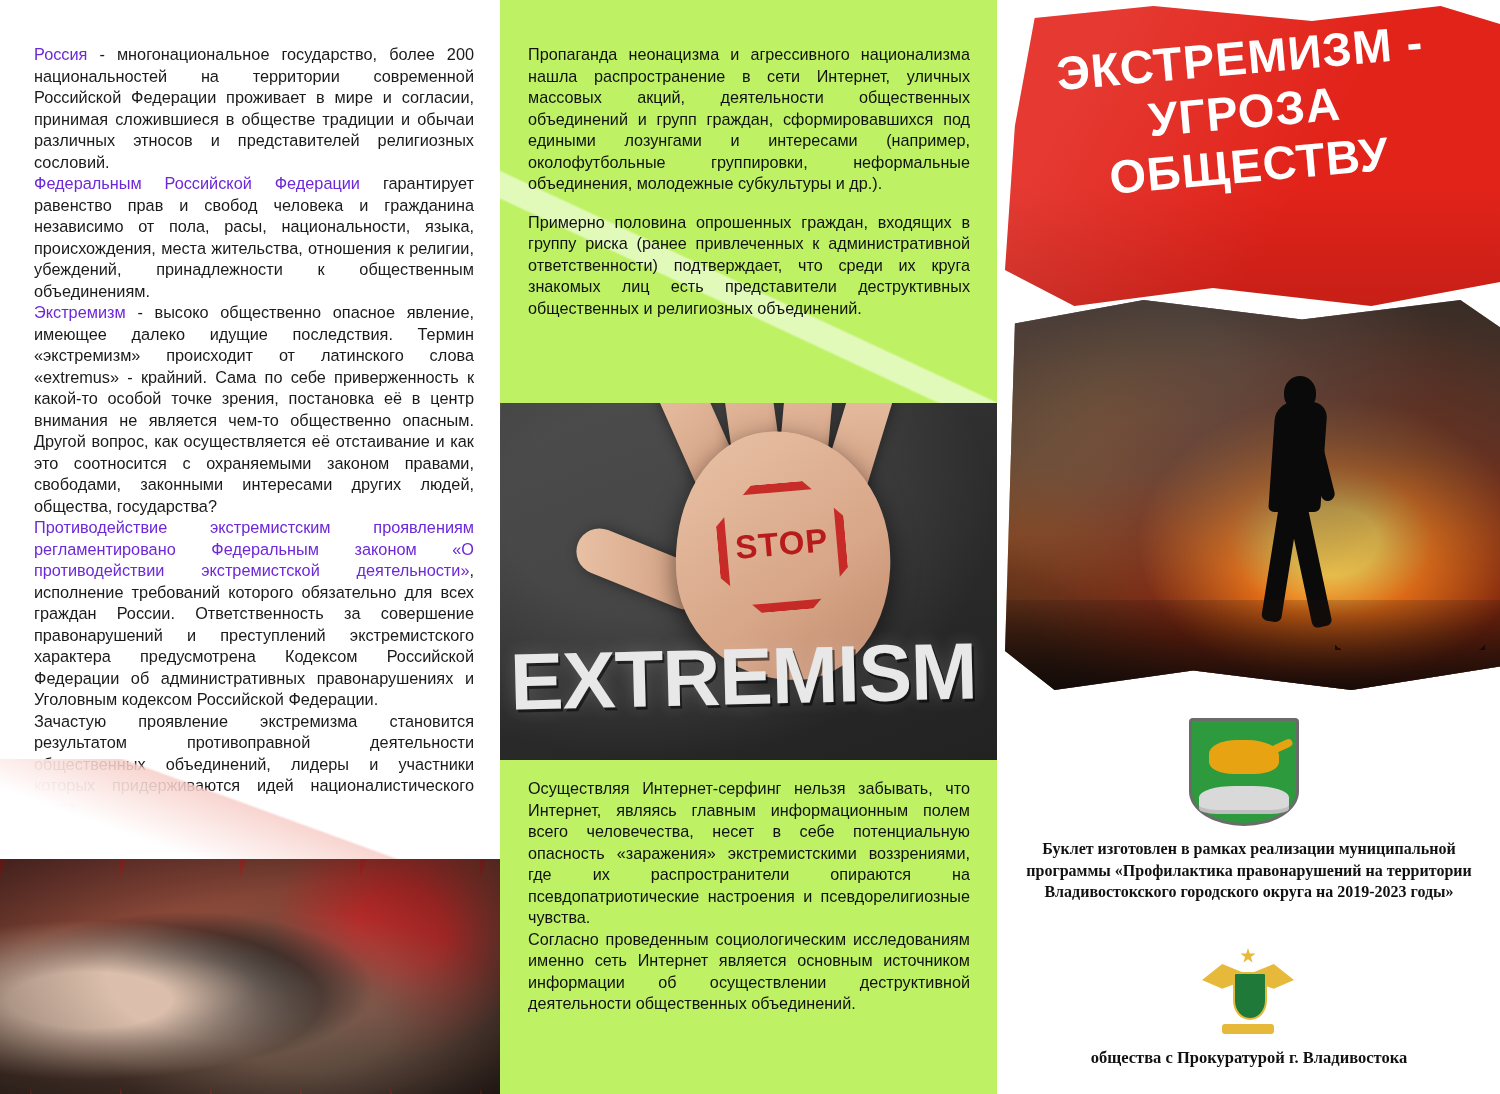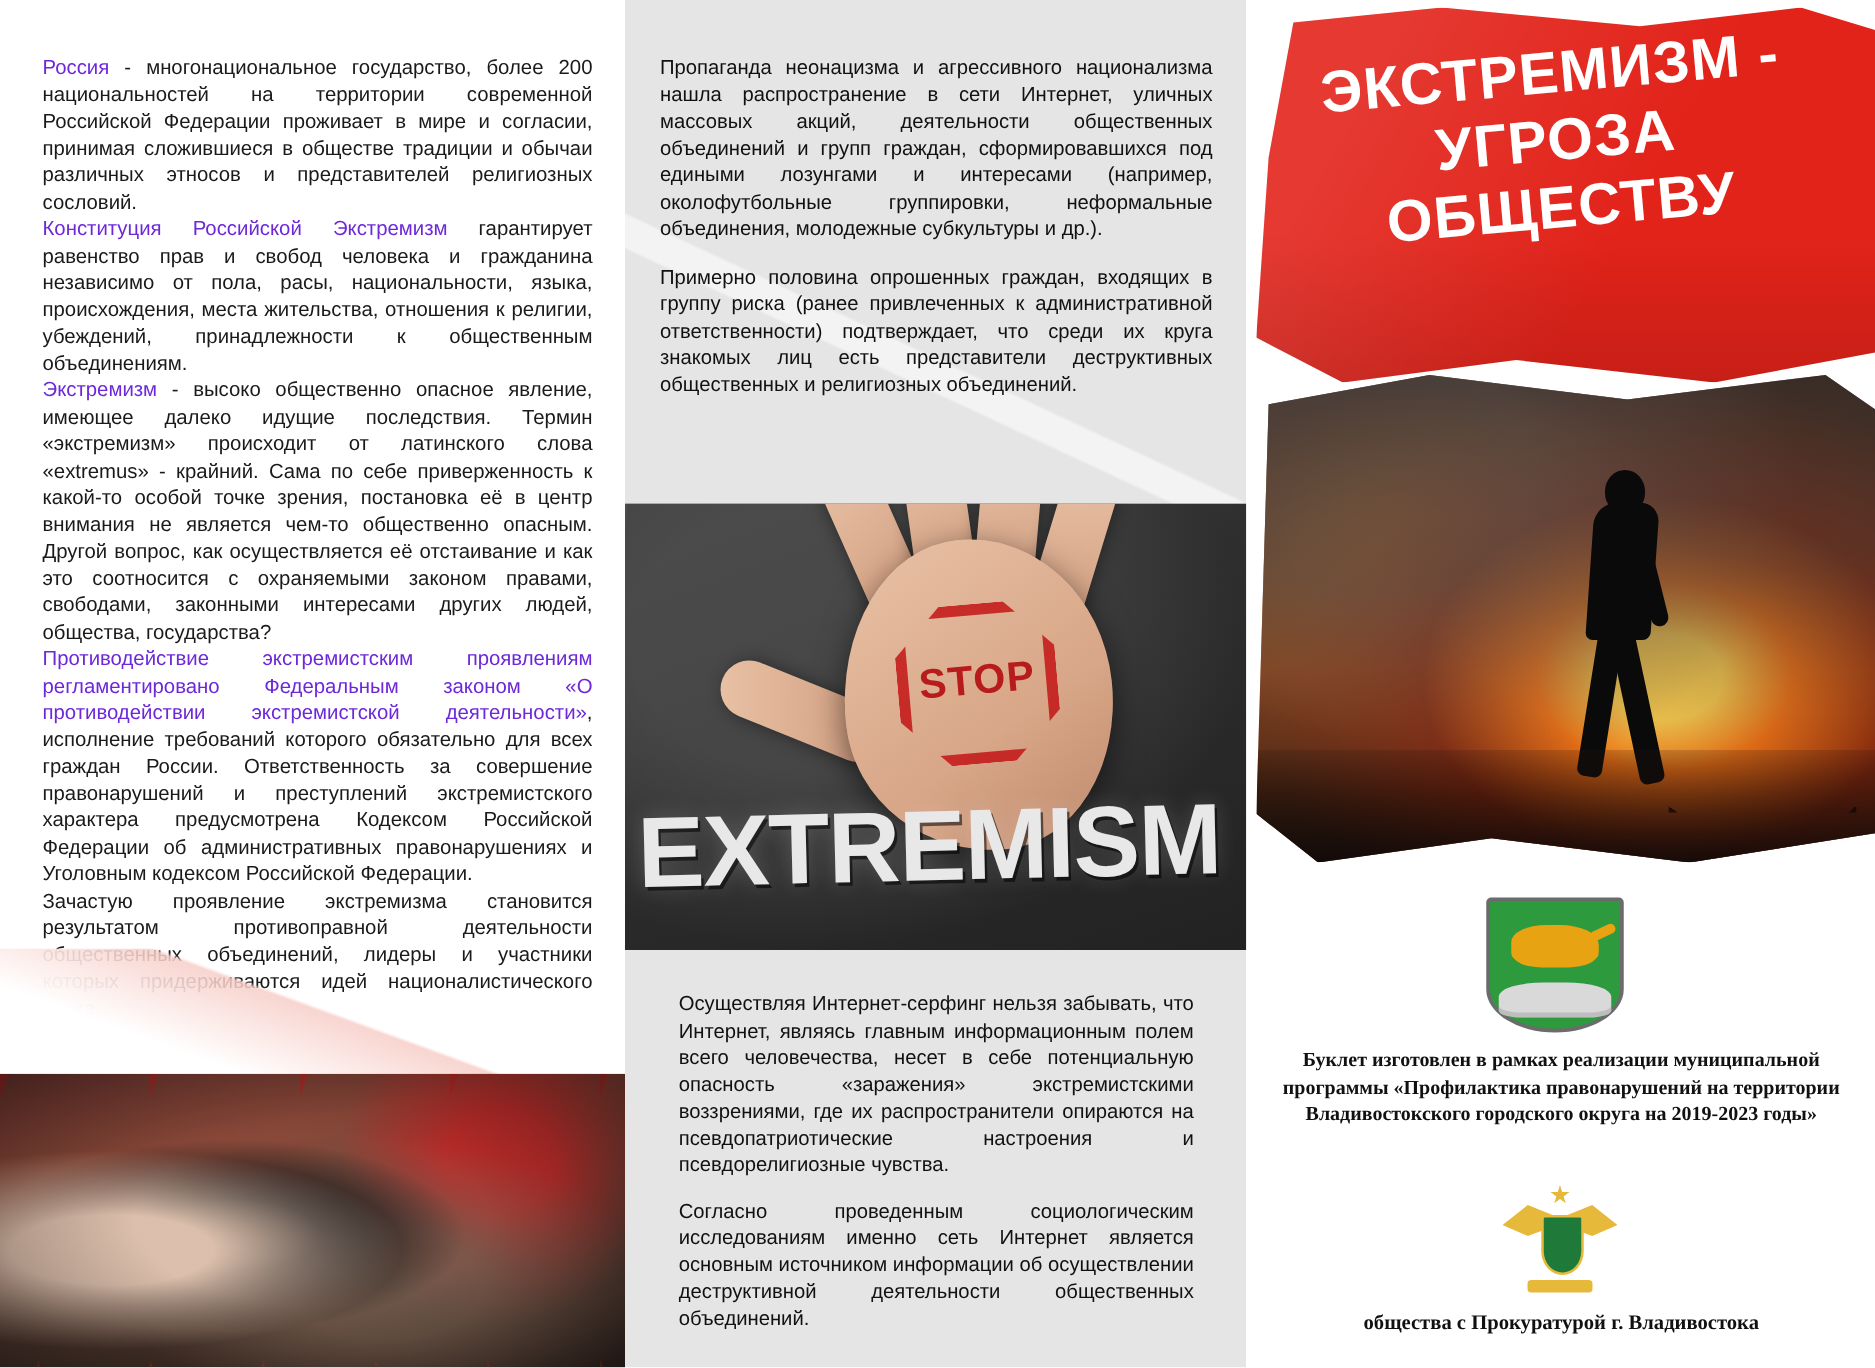--- a/index.html
+++ b/index.html
@@ -44,21 +44,21 @@
   }
   
   #left-wedge{
     position:absolute;left:0;bottom:215px;width:500px;height:120px;
     background:linear-gradient(200deg, rgba(255,255,255,0) 45%, rgba(247,206,200,.85) 46%, rgba(255,255,255,1) 70%);
   }
 
   
   #col-mid{
     position:absolute;left:500px;top:0;width:497px;height:1094px;
-    background:#e5e5e5;box-sizing:border-box;
+    background:#bef264;box-sizing:border-box;
   }
   #mid-wedge{
     position:absolute;left:0;top:0;width:497px;height:460px;
     background:linear-gradient(205deg, rgba(255,255,255,0) 0 58%, rgba(255,255,255,.55) 58.4% 62%, rgba(255,255,255,0) 62.4%);
     pointer-events:none;
   }
   #mid-top{
     position:absolute;left:28px;top:44px;width:442px;
     font-size:16.2px;line-height:1.33;color:#111;text-align:justify;
   }
@@ -120,21 +120,21 @@
     transform:rotate(-1.4deg);
     white-space:nowrap;
   }
   #mid-bottom{
     position:absolute;left:28px;top:778px;width:442px;
     font-size:16.2px;line-height:1.33;color:#111;text-align:justify;
   }
   #mid-bottom .hd{
     display:block;text-align:center;color:#e2231a;font-weight:bold;margin-bottom:3px;
   }
-  #mid-bottom p{margin:15px;}
+  #mid-bottom p{margin:0;}
 
   
   #col-right{
     position:absolute;left:997px;top:0;width:503px;height:1094px;
     background:#ffffff;box-sizing:border-box;
   }
   
   #banner{
     position:absolute;left:8px;top:6px;width:495px;height:300px;
     background:#e2231a;
@@ -256,21 +256,21 @@
     font-family:"Liberation Serif", serif;font-weight:bold;font-size:16.5px;color:#111;
   }
 </style>
 </head>
 <body>
 
 <div id="col-left">
 
   <div id="left-text">
     <p><span class="kw">Россия</span><span> - многонациональное государство, более 200 национальностей на территории современной Российской Федерации проживает в мире и согласии, принимая сложившиеся в обществе традиции и обычаи различных этносов и представителей религиозных сословий.</span></p>
-    <p><span class="kw">Конституция Российской Экстремизм</span><span> гарантирует равенство прав и свобод человека и гражданина независимо от пола, расы, национальности, языка, происхождения, места жительства, отношения к религии, убеждений, принадлежности к общественным объединениям.</span></p>
+    <p><span class="kw">Федеральным Российской Федерации</span><span> гарантирует равенство прав и свобод человека и гражданина независимо от пола, расы, национальности, языка, происхождения, места жительства, отношения к религии, убеждений, принадлежности к общественным объединениям.</span></p>
     <p><span class="kw">Экстремизм</span><span> - высоко общественно опасное явление, имеющее далеко идущие последствия. Термин «экстремизм» происходит от латинского слова «extremus» - крайний. Сама по себе приверженность к какой-то особой точке зрения, постановка её в центр внимания не является чем-то общественно опасным. Другой вопрос, как осуществляется её отстаивание и как это соотносится с охраняемыми законом правами, свободами, законными интересами других людей, общества, государства?</span></p>
     <p><span class="kw">Противодействие экстремистским проявлениям регламентировано Федеральным законом «О противодействии экстремистской деятельности»</span><span>, исполнение требований которого обязательно для всех граждан России. Ответственность за совершение правонарушений и преступлений экстремистского характера предусмотрена Кодексом Российской Федерации об административных правонарушениях и Уголовным кодексом Российской Федерации.</span></p>
     <p>Зачастую проявление экстремизма становится результатом противоправной деятельности общественных объединений, лидеры и участники которых придерживаются идей националистического толка.</p>
   </div>
 
   <div id="left-wedge"></div>
 
   <div id="left-photo">
     <div class="ph"></div>
     <div class="flagbits"></div>

